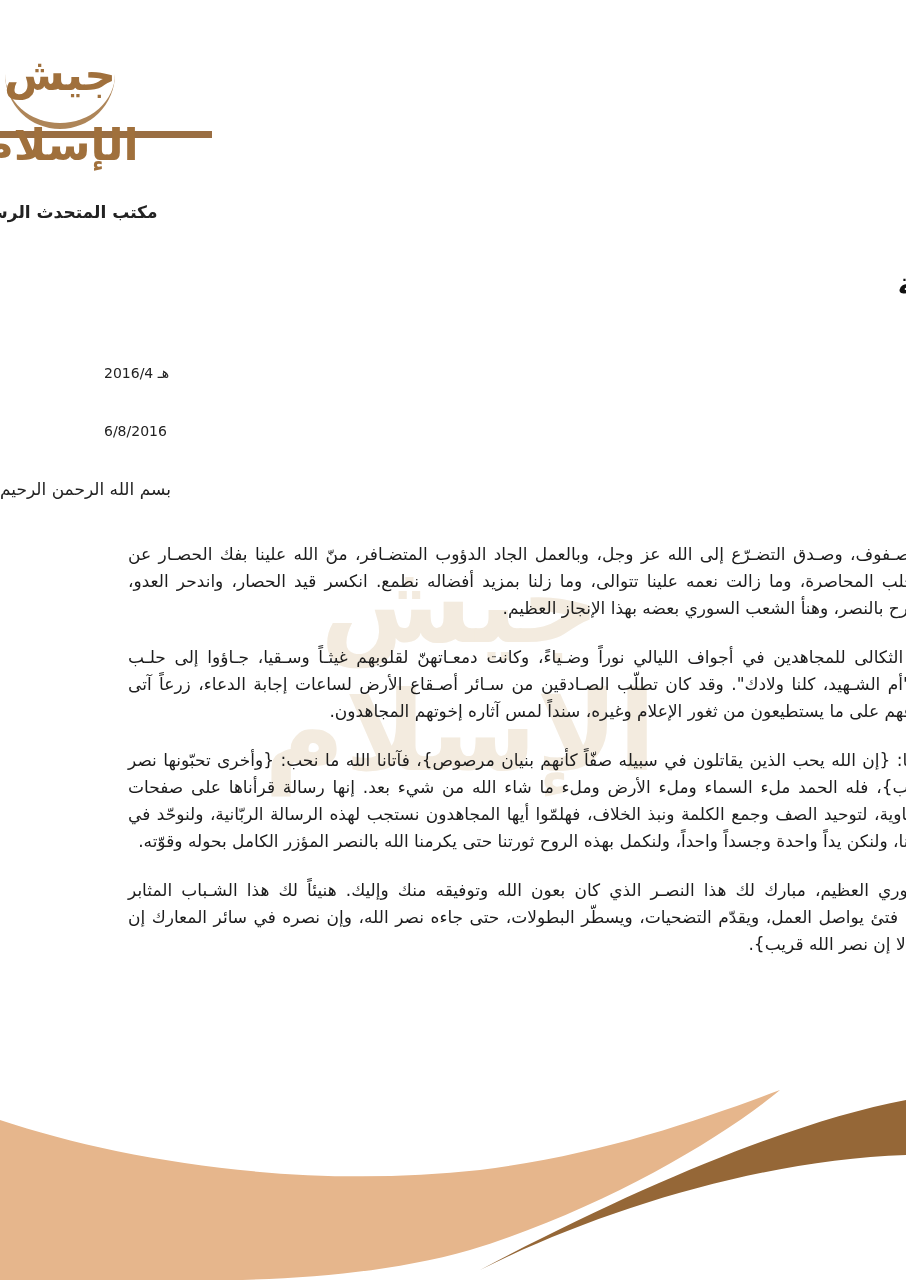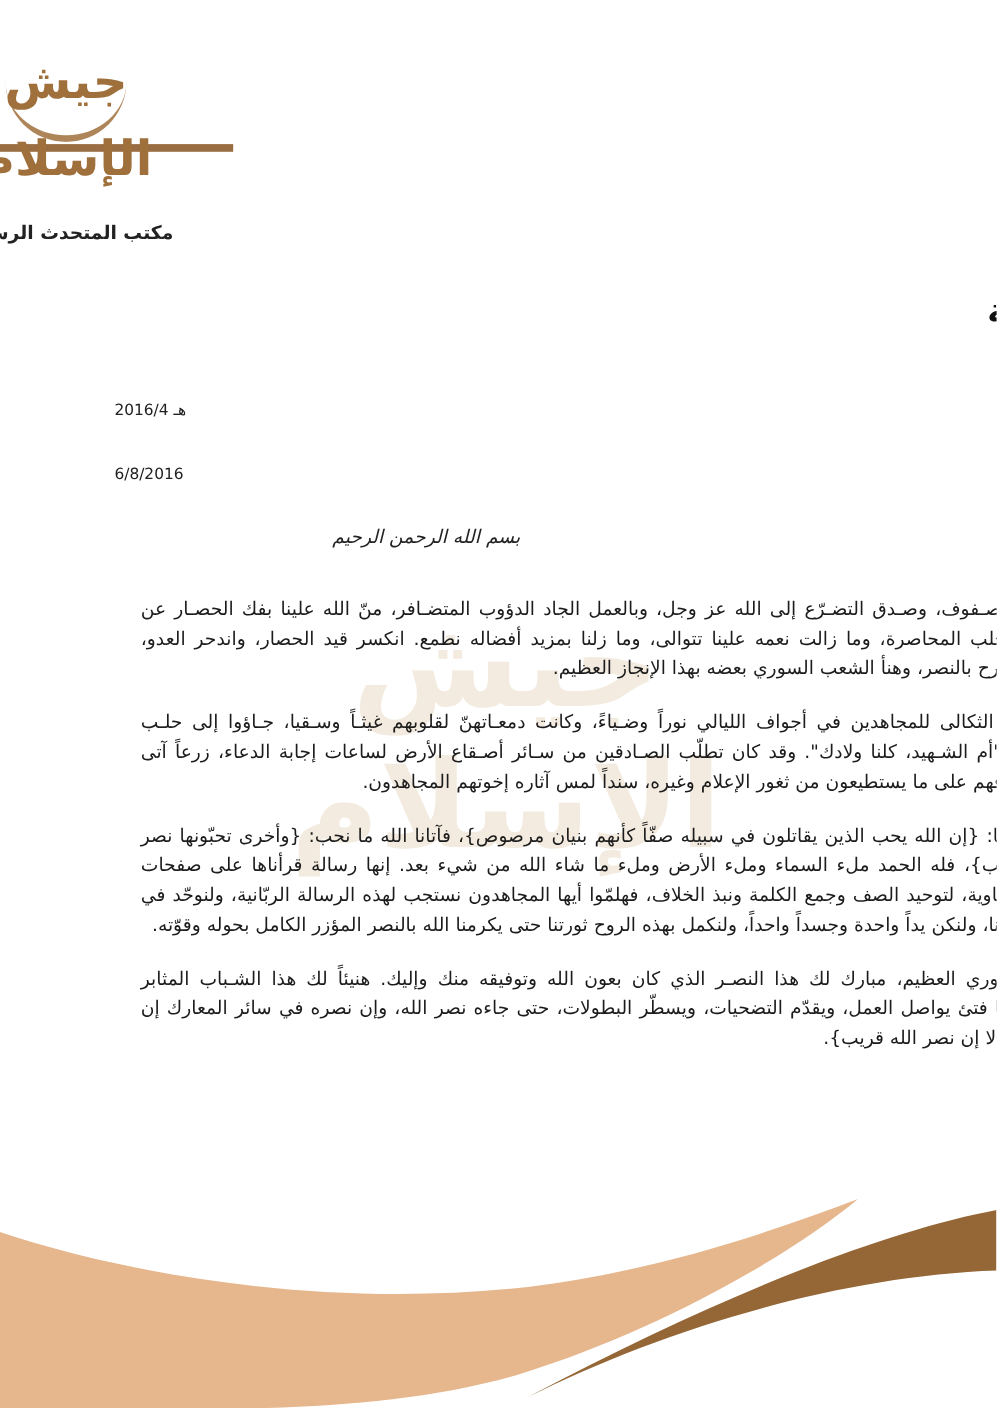--- a/index.html
+++ b/index.html
@@ -5,21 +5,21 @@
     html, body { margin:0; padding:0; }
     body { width:906px; height:1280px; background:#ffffff; position:relative; overflow:hidden; font-family:"DejaVu Sans", sans-serif; color:#1a1a1a; }
     .logo-wrap { position:absolute; right:60px; top:40px; width:240px; text-align:center; }
     .logo-mark { font-family:"DejaVu Sans", sans-serif; font-weight:bold; font-size:44px; color:#a0703c; direction:rtl; letter-spacing:-1px; line-height:70px; position:relative; }
     .logo-arc { position:absolute; left:50%; top:8px; width:110px; height:75px; margin-left:-55px; border-bottom:6px solid #a0703c; border-radius:0 0 60px 60px; opacity:.85; }
     .logo-sub { font-size:17px; font-weight:bold; color:#222; direction:rtl; margin-top:22px; }
     .title { position:absolute; left:96px; top:84px; font-size:30px; font-weight:bold; letter-spacing:4px; direction:rtl; color:#111; }
     .title-bar { position:absolute; left:0; top:131px; width:212px; height:7px; background:#9a6e42; }
     .date-h { position:absolute; left:104px; top:148px; font-size:14px; color:#222; direction:ltr; }
     .date-g { position:absolute; left:104px; top:190px; font-size:14px; color:#222; }
-    .basmala { position:absolute; left:0; width:775px; top:230px; text-align:center; font-size:17px; direction:rtl; color:#222;font-style:italic; }
+    .basmala { position:absolute; left:0; width:775px; top:230px; text-align:left; font-size:17px; direction:rtl; color:#222; }
     .body { position:absolute; left:128px; right:96px; top:272px; direction:rtl; text-align:justify; font-size:17px; line-height:27px; color:#1c1c1c; }
     .body p { margin:0 0 22px 0; }
     .watermark { position:absolute; left:200px; top:540px; width:520px; height:180px; font-size:110px; font-weight:bold; color:#f3ebdf; text-align:center; direction:rtl; z-index:0; }
     .swoosh { position:absolute; left:0; bottom:0; width:906px; height:200px; }
     .layer { position:relative; z-index:1; }
   </style>
 </head>
 <body>
 
 <div class="watermark">جيش الإسلام</div>

